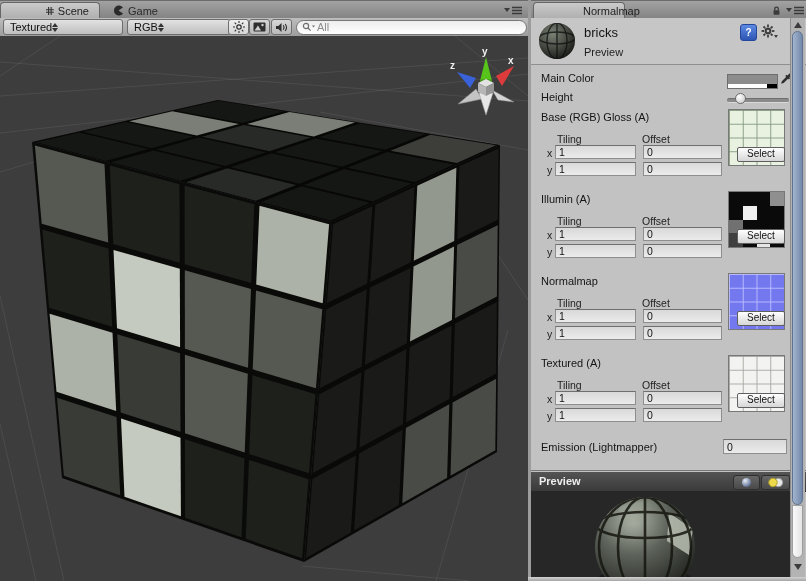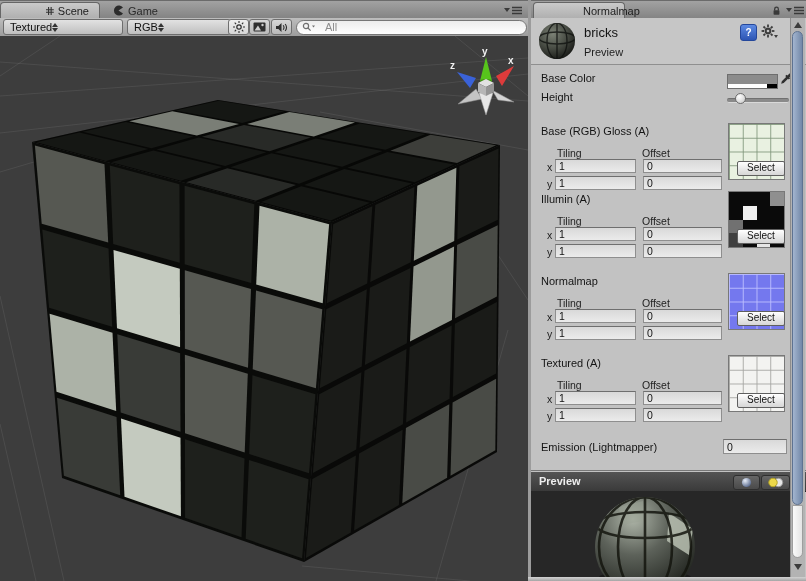--- a/index.html
+++ b/index.html
@@ -30,21 +30,21 @@
   .updown i{display:block;width:0;height:0;border-left:3px solid transparent;border-right:3px solid transparent;}
   .updown .up{border-bottom:4px solid #333;}
   .updown .down{border-top:4px solid #333;}
   .tb-btn{position:absolute;top:1px;width:19px;height:14px;border:1px solid #6f6f6f;border-radius:3px;
     background:linear-gradient(#d7d7d7,#b9b9b9);display:flex;align-items:center;justify-content:center;}
   .tb-btn.active{background:linear-gradient(#efefef,#d6d6d6);}
   .btn-sun{left:228px;}
   .btn-img{left:249px;}
   .btn-audio{left:271px;}
   .searchbox{position:absolute;left:296px;top:1.5px;width:224px;height:13px;border-radius:8px;
-    border:1px solid #777;background:linear-gradient(#ededed,#ffffff);display:flex;align-items:center;gap:9px;padding-left:5px;}
+    border:1px solid #777;background:linear-gradient(#ededed,#ffffff);display:flex;align-items:center;gap:1px;padding-left:5px;}
   .search-text{font-size:11px;color:#8d8d8d;}
   .viewport{position:absolute;left:0;top:36px;width:528px;height:545px;background:#3d3d3d;display:block;}
   .divider{position:absolute;left:528px;top:0;width:3px;height:581px;background:#9c9c9c;}
 
   
   .inspector{position:absolute;left:531px;top:0;width:275px;height:581px;background:#c2c2c2;}
   .inspector .tabstrip{height:18px;}
   .tab-inspector{left:2px;}
   .insp-header{position:absolute;left:0;right:0;top:18px;height:46px;background:#c6c6c6;border-bottom:1px solid #8f8f8f;}
   .mat-thumb{position:absolute;left:7px;top:4px;}
@@ -352,36 +352,36 @@
               <line x1="11.5" y1="2.5" x2="9.8" y2="4.2"></line>
                 <line x1="4.2" y1="9.8" x2="2.5" y2="11.5"></line>
             </g>
             <circle cx="7" cy="7" r="1.3" fill="#c6c6c6"></circle>
             <path d="M13 11l4 0 -2 3Z"></path>
           </g>
         </svg>
       </span>
     </div>
 
-    <div class="row-label" style="top:72px;">Base Color</div>
+    <div class="row-label" style="top:72px;">Main Color</div>
     <div class="color-swatch">
       <div class="swatch-top" style="background: rgb(140, 140, 140);"></div>
       <div class="swatch-bar" style="background: rgb(255, 255, 255);"></div>
       <div class="swatch-tail" style="background: rgb(0, 0, 0);"></div>
     </div>
     <svg class="eyedropper" width="14" height="14" viewBox="0 0 14 14">
       <path d="M12.6 1.4a2.1 2.1 0 0 0-3 0L7.4 3.6l-.8-.8-1.3 1.3.8.8-4.3 4.3-.6 2.5 2.5-.6 4.3-4.3.8.8 1.3-1.3-.8-.8 2.3-2.2a2.1 2.1 0 0 0 0-2.9z" fill="#2f2f2f"></path>
     </svg>
 
     <div class="row-label" style="top:91px;">Height</div>
     <div class="slider-track"></div>
     <div class="slider-handle" id="height-handle" style="left: 204.32px;"></div>
 
     <div id="sections">
-        <div class="section" style="top: 125px; text-decoration: underline;">
+        <div class="section" style="top: 111px; text-decoration: underline;">
     <div class="sec-label">Base (RGB) Gloss (A)</div>
     <div class="mini-header mh-tiling">Tiling</div>
     <div class="mini-header mh-offset">Offset</div>
     <div class="axis-label ax-x">x</div>
     <div class="axis-label ax-y">y</div>
     <input class="mini-field fx1" readonly="" value="1" style="">
     <input class="mini-field fx2" readonly="" value="0" style="">
     <input class="mini-field fy1" readonly="" value="1" style="">
     <input class="mini-field fy2" readonly="" value="0" style="">
     <div class="thumb thumb-base">

